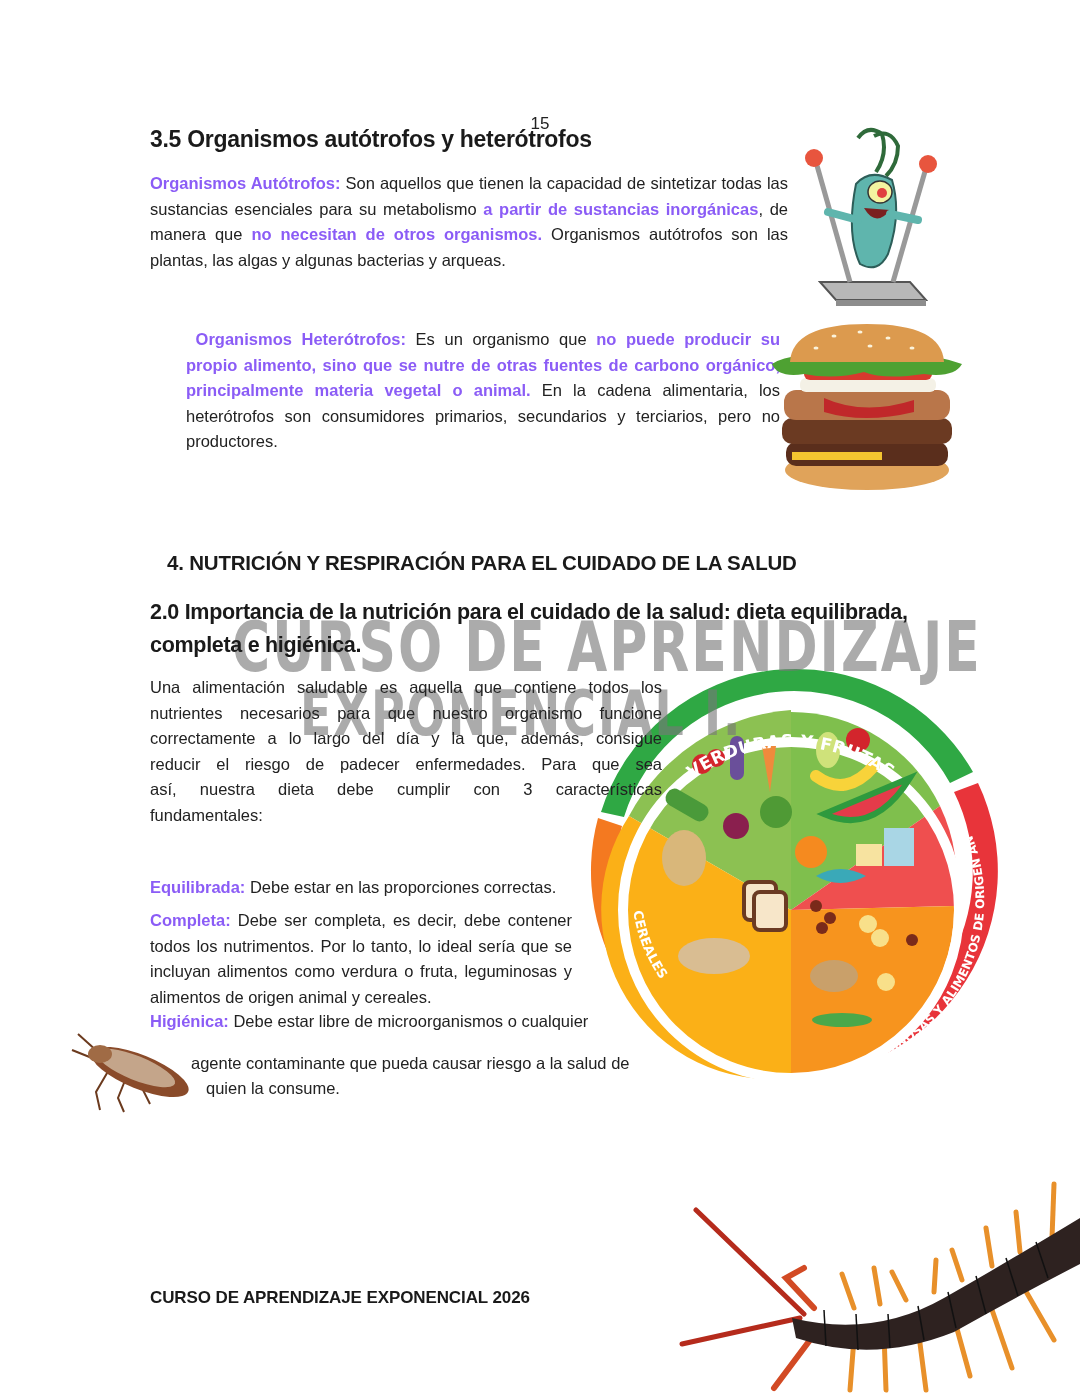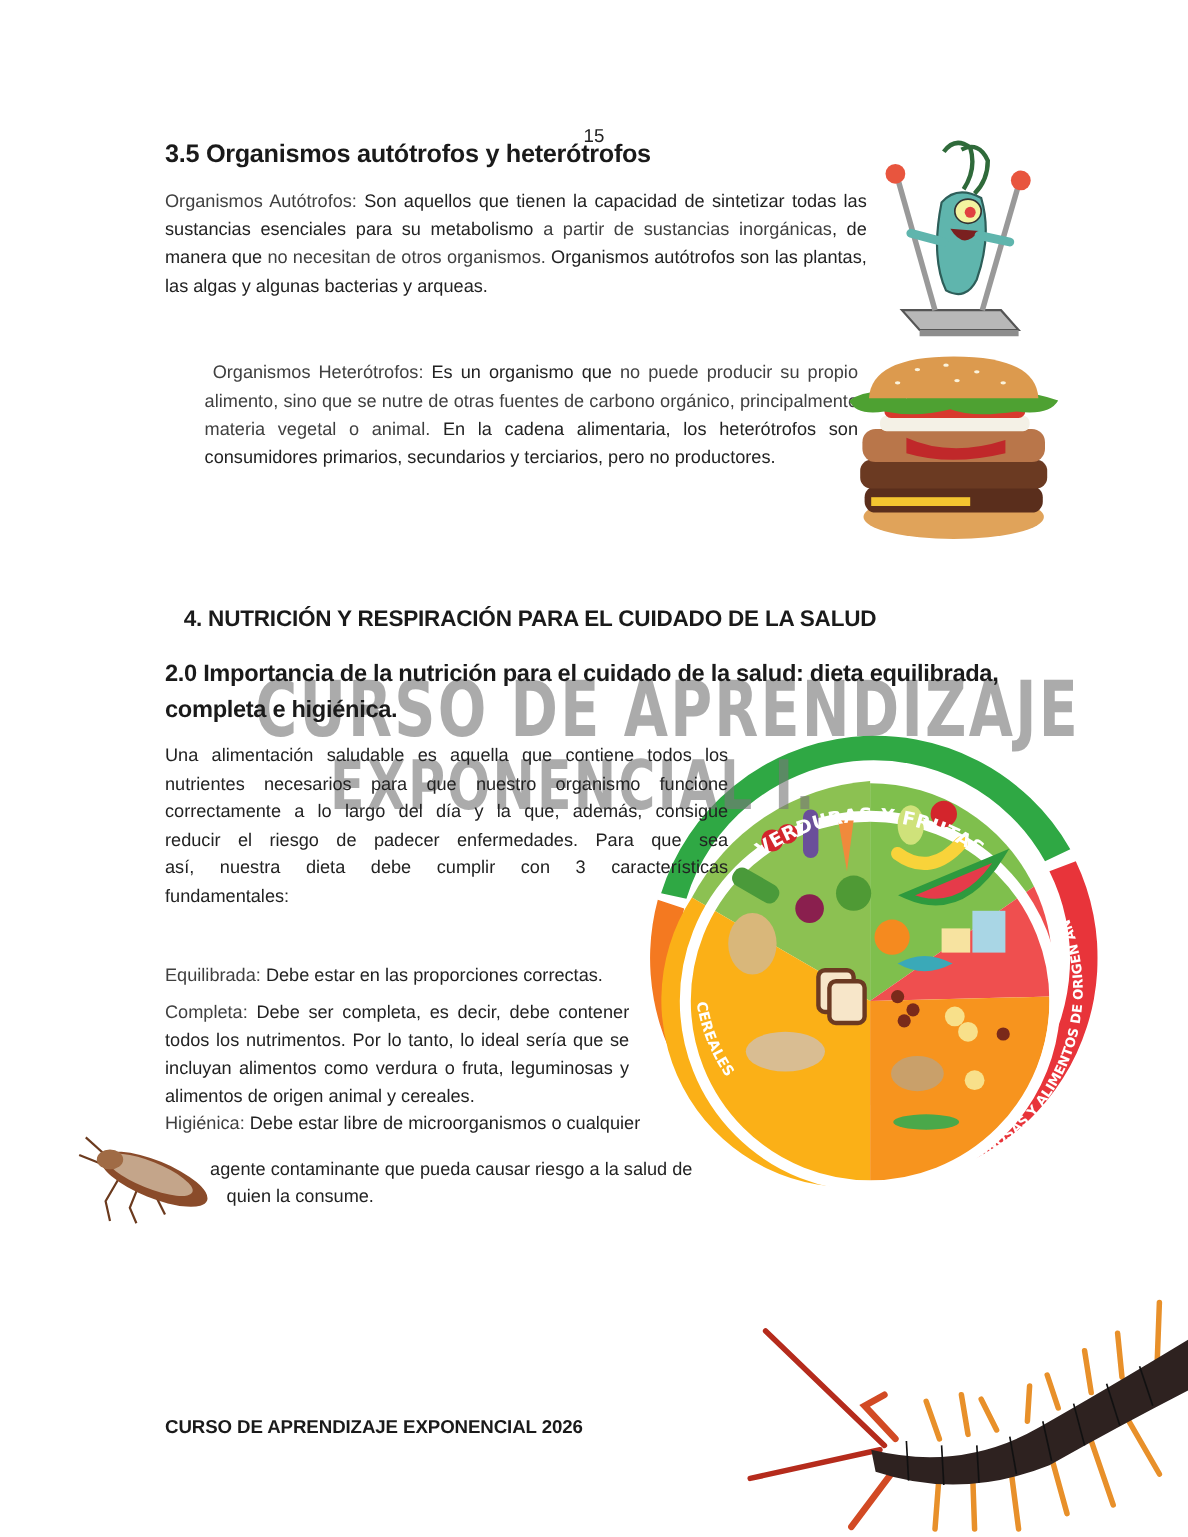--- a/index.html
+++ b/index.html
@@ -4,21 +4,21 @@
 <style>
   * { box-sizing: border-box; margin: 0; padding: 0; }
   html, body { width: 1080px; height: 1397px; background: #ffffff; overflow: hidden; }
   body { position: relative; font-family: "Liberation Sans", "DejaVu Sans", sans-serif; color: #1a1a1a; }
 
   .page-number { position: absolute; top: 66px; left: 0; width: 1080px; text-align: center; font-size: 17px; color: #222; margin-top: 48px; }
 
   .h-sec { position: absolute; left: 150px; top: 126px; font-size: 23px; font-weight: bold; letter-spacing: -0.3px; }
 
   .para { position: absolute; font-size: 16.5px; line-height: 25.5px; text-align: justify; color: #222; }
-  .para b { font-weight: normal; color: #404040; }
+  .para b { font-weight: bold; color: #8b5cf6; }
 
   .p-auto { left: 150px; top: 171px; width: 638px; }
   .p-hetero { left: 150px; top: 327px; width: 594px; margin-left: 36px; }
 
   .h-chapter { position: absolute; left: 167px; top: 551px; font-size: 20.5px; font-weight: bold; letter-spacing: -0.2px; }
   .h-sub { position: absolute; left: 150px; top: 596px; width: 800px; font-size: 21.5px; font-weight: bold; line-height: 33px; letter-spacing: -0.3px; z-index: 3; }
 
   .watermark { position: absolute; z-index: 2; color: rgba(120,120,120,0.62); font-weight: bold; font-family: "DejaVu Sans", sans-serif; letter-spacing: 2px; transform: scaleY(1.35); transform-origin: top left; pointer-events: none; }
   .wm1 { left: 232px; top: 606px; font-size: 52px; }
   .wm2 { left: 300px; top: 677px; font-size: 46px; }

